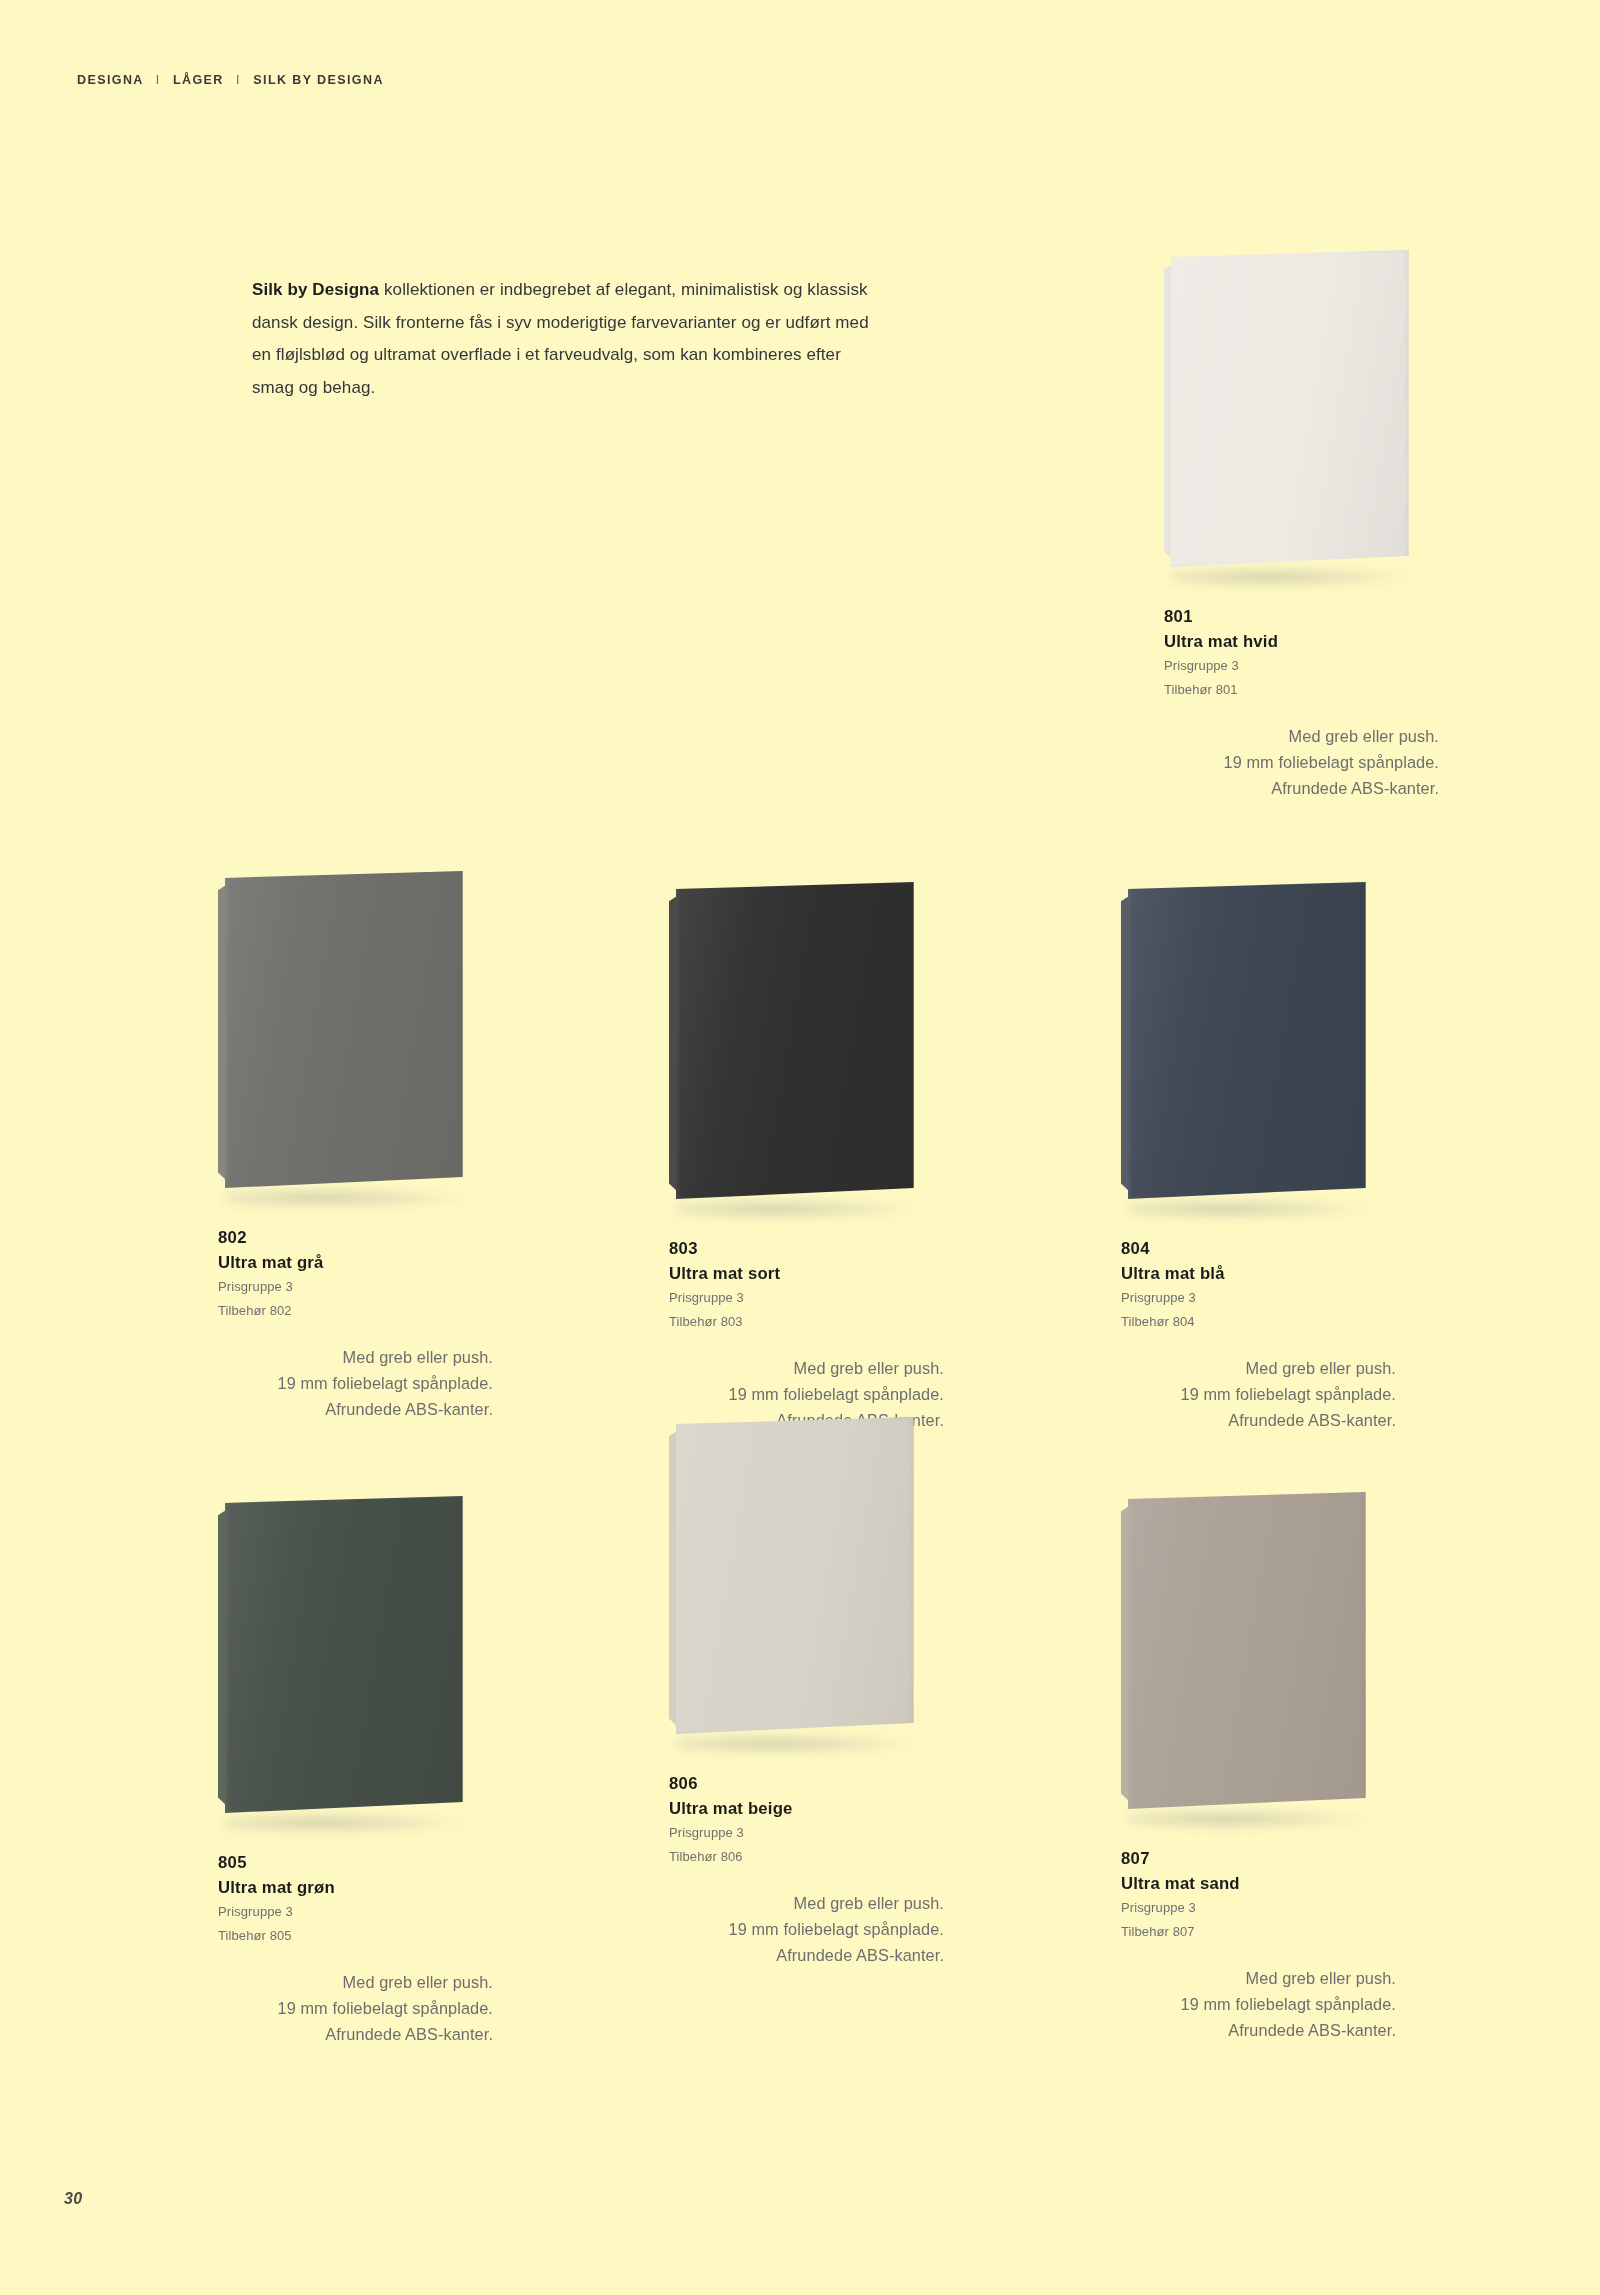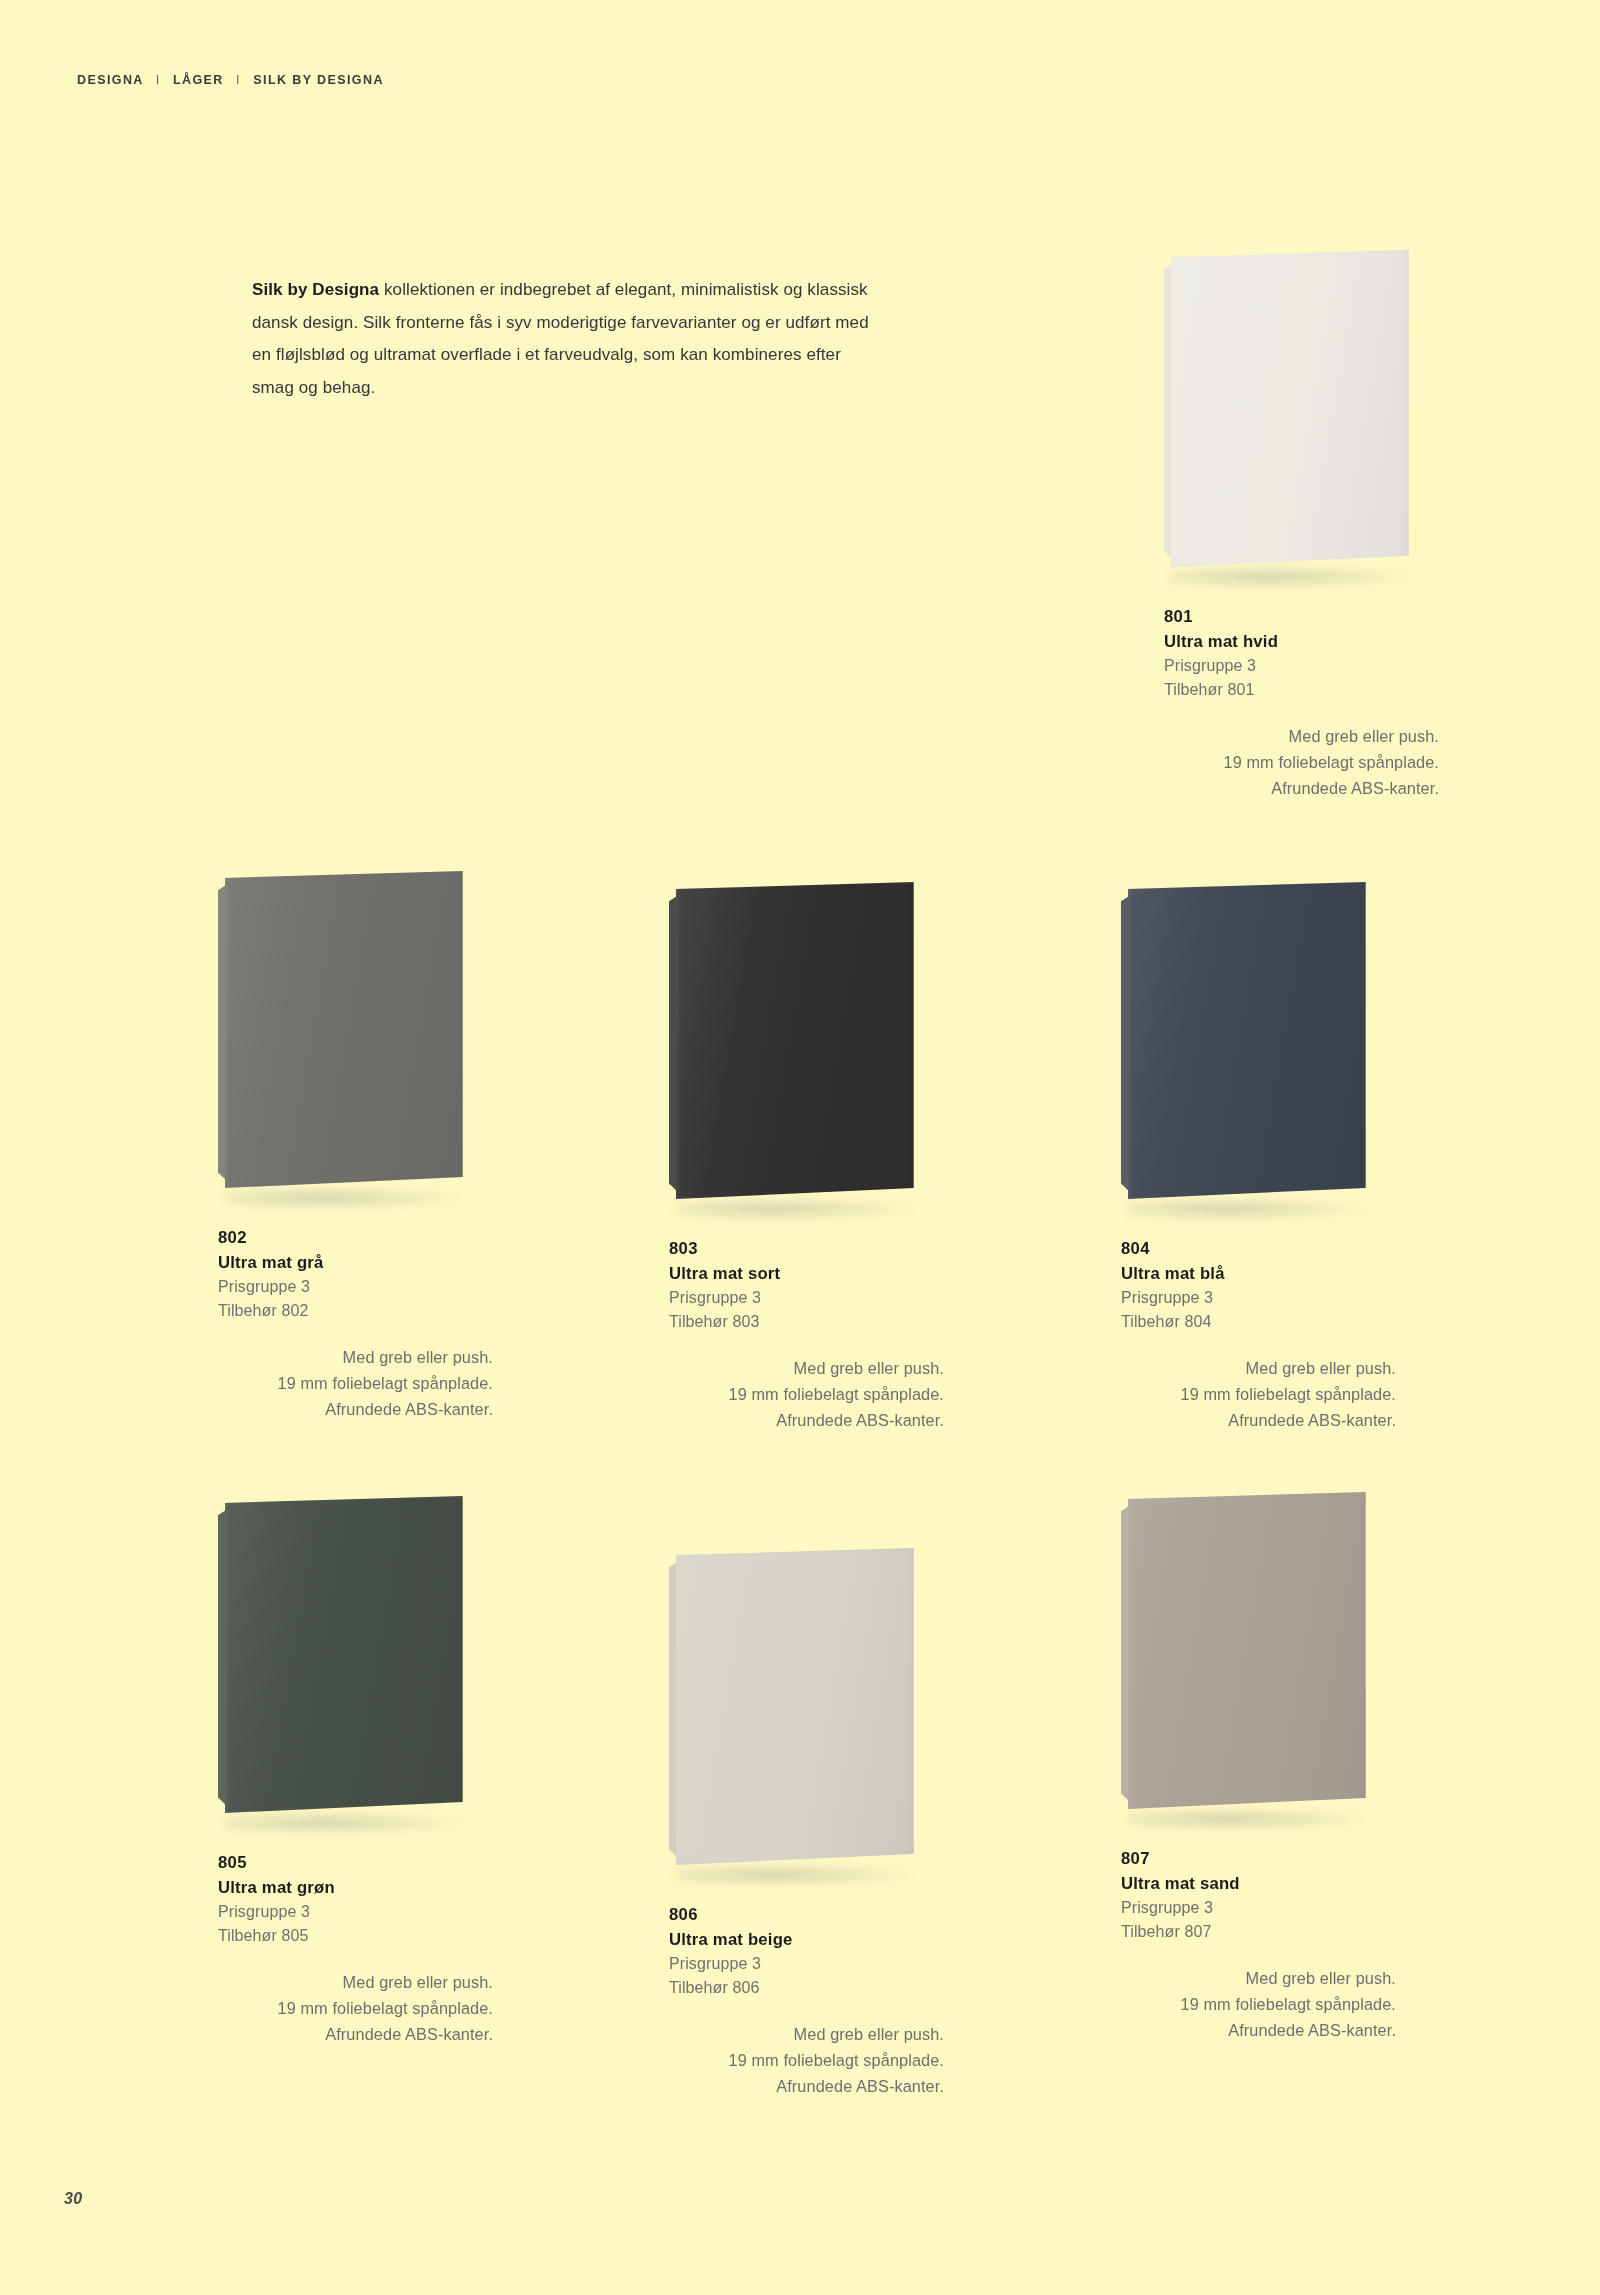--- a/index.html
+++ b/index.html
@@ -133,21 +133,21 @@
     line-height: 24px;
   }
   .cap-name {
     font-size: 16.7px;
     font-weight: 700;
     color: #1c1c1c;
     letter-spacing: 0.2px;
     line-height: 25px;
   }
   .cap-line {
-    font-size: 16px;
+    font-size: 13px;
     font-weight: 400;
     color: #707070;
     line-height: 24px;
     letter-spacing: 0.1px;
   }
   .cap-specs {
     margin-top: 21.7px;
   }
   .spec-line {
     font-size: 16.3px;
@@ -273,21 +273,21 @@
       <div class="cap-line">Prisgruppe 3</div>
       <div class="cap-line">Tilbehør 805</div>
       <div class="cap-specs">
         <div class="spec-line">Med greb eller push.</div>
         <div class="spec-line">19 mm foliebelagt spånplade.</div>
         <div class="spec-line">Afrundede ABS-kanter.</div>
       </div>
     </div>
   </div>
 
-  <div class="product" style="left:669px; top:1548px;">
+  <div class="product" style="left:669px; top:1417px;">
     <div class="panel-stage">
       <div class="panel-shadow"></div>
       <div class="panel-edge" style="background: linear-gradient(to right, rgb(207, 203, 192), rgb(207, 203, 192)); opacity: 0.92;"></div>
       <div class="panel-face" style="background: rgb(215, 211, 200);"></div>
     </div>
     <div class="caption">
       <div class="cap-code">806</div>
       <div class="cap-name">Ultra mat beige</div>
       <div class="cap-line">Prisgruppe 3</div>
       <div class="cap-line">Tilbehør 806</div>

